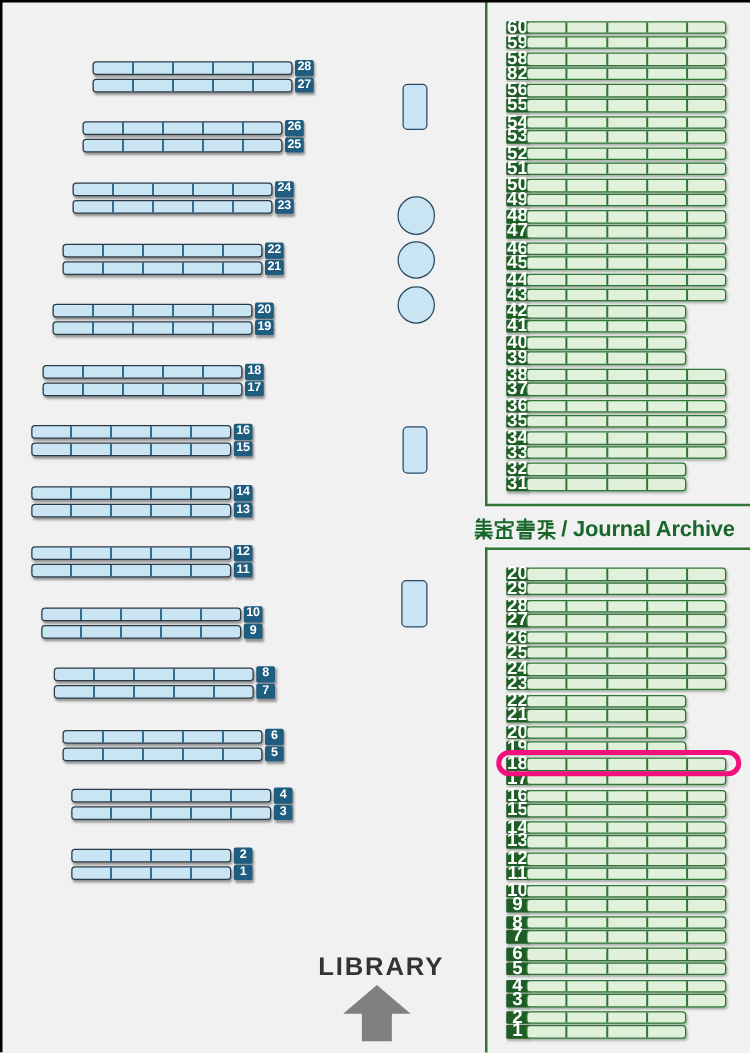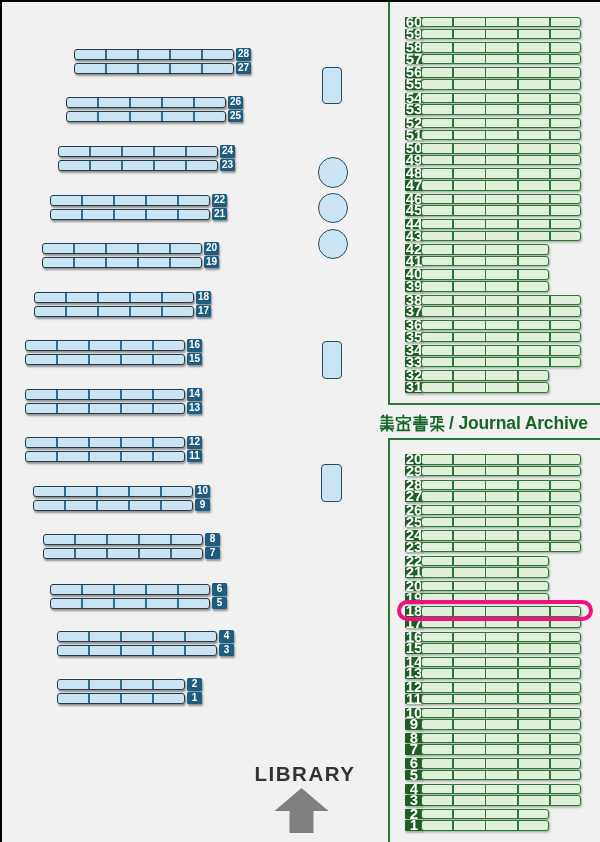--- a/index.html
+++ b/index.html
@@ -80,21 +80,21 @@
 <div class="brow" style="left:57px;top:679px;width:127.5px;"></div>
 <div class="blab" style="left:187px;top:678.3px;">2</div>
 <div class="brow" style="left:57px;top:692.5px;width:127.5px;"></div>
 <div class="blab" style="left:187px;top:691.8px;">1</div>
 <div class="glab" style="left:405px;top:16.9px;">60</div>
 <div class="grow" style="left:420.5px;top:16.9px;width:160.5px;"></div>
 <div class="glab" style="left:405px;top:28.5px;">59</div>
 <div class="grow" style="left:420.5px;top:28.5px;width:160.5px;"></div>
 <div class="glab" style="left:405px;top:42.1px;">58</div>
 <div class="grow" style="left:420.5px;top:42.1px;width:160.5px;"></div>
-<div class="glab" style="left:405px;top:53.8px;">57</div>
+<div class="glab" style="left:405px;top:53.8px;">82</div>
 <div class="grow" style="left:420.5px;top:53.8px;width:160.5px;"></div>
 <div class="glab" style="left:405px;top:67.4px;">56</div>
 <div class="grow" style="left:420.5px;top:67.4px;width:160.5px;"></div>
 <div class="glab" style="left:405px;top:79.0px;">55</div>
 <div class="grow" style="left:420.5px;top:79.0px;width:160.5px;"></div>
 <div class="glab" style="left:405px;top:92.7px;">54</div>
 <div class="grow" style="left:420.5px;top:92.7px;width:160.5px;"></div>
 <div class="glab" style="left:405px;top:104.2px;">53</div>
 <div class="grow" style="left:420.5px;top:104.2px;width:160.5px;"></div>
 <div class="glab" style="left:405px;top:117.9px;">52</div>

